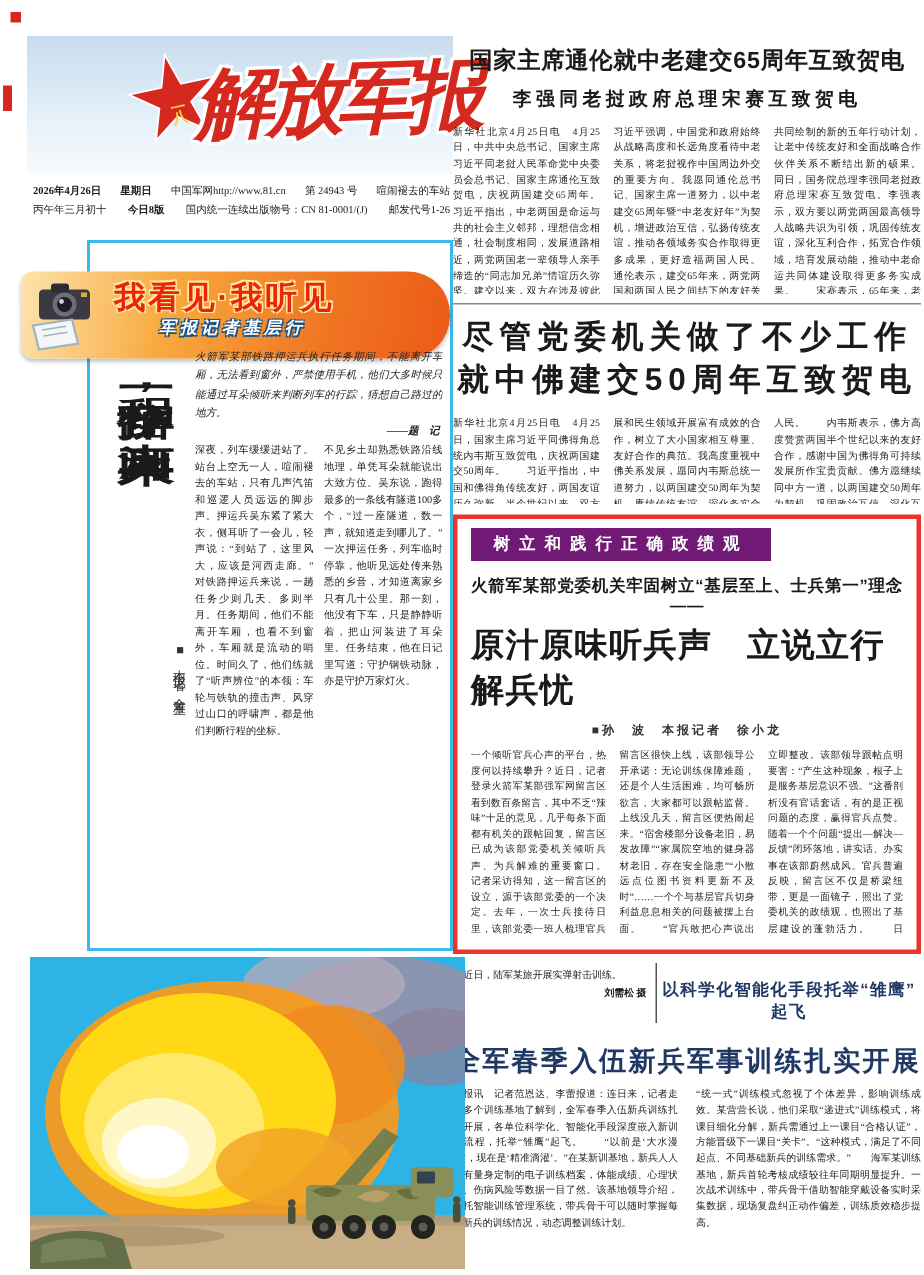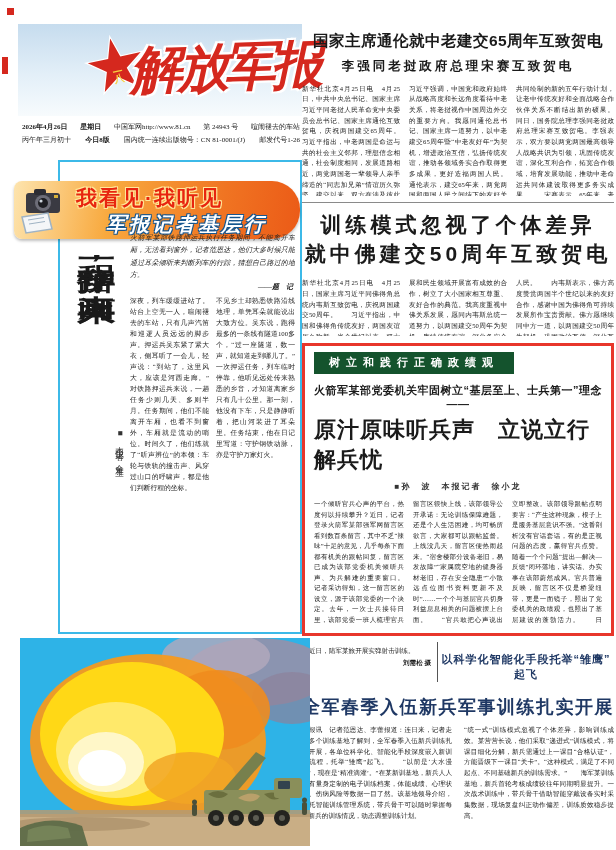--- a/index.html
+++ b/index.html
@@ -35,21 +35,21 @@
   .subheadline{font-size:12.5px;font-weight:bold;letter-spacing:3px;text-align:center;margin-top:3px;}
   .cols{display:flex;gap:9px;margin-top:9px;}
   .col{flex:1;font-size:6.6px;line-height:1.62;text-align:justify;overflow:hidden;color:#222;}
   #lead-body .col{height:112px;}
   .rule{border:0;border-top:1.5px solid #8a8a8a;margin:6px 0 0 0;}
   .headline-xl2{font-size:21px;font-weight:bold;letter-spacing:4px;line-height:1.42;text-align:center;margin-top:7px;}
   #second-body .col{height:58px;}
 
   
   #feature-box{border:3px solid #e8362b;margin-top:7px;padding:6px 9px 8px 9px;}
-  #feature-label{display:inline-block;background:#14532d;color:#ffffff;font-weight:bold;
+  #feature-label{display:inline-block;background:#701a75;color:#ffffff;font-weight:bold;
                  font-size:11px;letter-spacing:6px;padding:3px 15px 4px 15px;}
   #feature-kicker{font-size:11px;font-weight:bold;text-align:center;margin-top:9px;letter-spacing:.5px;}
   #feature-headline{font-size:22px;font-weight:900;text-align:left;letter-spacing:1px;margin-top:5px;}
   #feature-byline{font-size:8px;text-align:center;margin-top:6px;letter-spacing:2px;color:#333;font-weight:bold;}
   #feature-body{margin-top:7px;}
   #feature-body .col{height:126px;font-size:6.5px;}
 
   
   #caption-row{display:flex;margin-top:6px;align-items:stretch;}
   #photo-caption{width:122px;border-left:1px solid #555;border-right:1px solid #555;
@@ -64,21 +64,21 @@
 
   
   #left-box{position:absolute;left:58px;top:160px;width:240px;height:470px;
             border:2px solid #3cb9e8;}
   #left-banner{position:absolute;left:-46px;top:4px;width:286px;height:58px;
                background:linear-gradient(100deg,#fde4ae 0%,#f8a93e 34%,#f07422 72%,#eb5a17 100%);
                border-radius:8px 28px 28px 8px;box-shadow:0 2px 3px rgba(0,0,0,.25);margin-top:15px;}
   #banner-line1{position:absolute;left:62px;top:3px;font-size:21px;font-weight:900;color:#e8250f;
                 letter-spacing:2px;font-family:"Liberation Sans","DejaVu Sans",sans-serif;
                 text-shadow:1px 1px 0 #ffe89a,-1px -1px 0 #ffe89a,1px -1px 0 #ffe89a,-1px 1px 0 #ffe89a;}
-  #banner-line2{position:absolute;left:92px;top:30px;font-size:20px;font-weight:bold;font-style:italic;
+  #banner-line2{position:absolute;left:92px;top:30px;font-size:11px;font-weight:bold;font-style:italic;
                 color:#ffffff;letter-spacing:3px;font-family:"Liberation Sans","DejaVu Sans",sans-serif;
                 text-shadow:1px 1px 0 #16568f,-1px -1px 0 #16568f,1px -1px 0 #16568f,-1px 1px 0 #16568f;}
   #camera-icon{position:absolute;left:4px;top:2px;}
   #left-main{position:absolute;left:4px;top:70px;right:5px;bottom:4px;display:flex;}
   #v-title-col{position:relative;width:62px;flex:none;overflow:hidden;}
   #v-title{writing-mode:vertical-rl;font-size:38px;font-weight:900;line-height:1.25;letter-spacing:2px;
            transform:scaleY(.62);transform-origin:top left;margin-top:14px;margin-left:8px;
            font-family:"Liberation Sans","DejaVu Sans",sans-serif;}
   #v-byline{position:absolute;right:0px;top:196px;writing-mode:vertical-rl;font-size:8.5px;color:#333;letter-spacing:2px;}
   #left-right{flex:1;display:flex;flex-direction:column;overflow:hidden;padding-left:4px;}
@@ -131,21 +131,21 @@
     <div class="subheadline sans">李强同老挝政府总理宋赛互致贺电</div>
     <div class="cols" id="lead-body">
       <div class="col">新华社北京4月25日电　4月25日，中共中央总书记、国家主席习近平同老挝人民革命党中央委员会总书记、国家主席通伦互致贺电，庆祝两国建交65周年。　　习近平指出，中老两国是命运与共的社会主义邻邦，理想信念相通，社会制度相同，发展道路相近，两党两国老一辈领导人亲手缔造的“同志加兄弟”情谊历久弥坚。建交以来，双方在涉及彼此核心利益和重大关切问题上坚定相互支持，为地区和世界注入宝贵的稳定性和确定性。</div>
       <div class="col">习近平强调，中国党和政府始终从战略高度和长远角度看待中老关系，将老挝视作中国周边外交的重要方向。我愿同通伦总书记、国家主席一道努力，以中老建交65周年暨“中老友好年”为契机，增进政治互信，弘扬传统友谊，推动各领域务实合作取得更多成果，更好造福两国人民。　　通伦表示，建交65年来，两党两国和两国人民之间结下的友好关系不断迈上更高水平，老中命运共同体建设成果丰硕。感谢中国党、政府和人民长期给予的真诚支持和援助。老方始终恪守一个中国原则，支持中方维护自身核心利益，愿同中方携手落实好两党两国最高领导人</div>
       <div class="col">共同绘制的新的五年行动计划，让老中传统友好和全面战略合作伙伴关系不断结出新的硕果。　　同日，国务院总理李强同老挝政府总理宋赛互致贺电。李强表示，双方要以两党两国最高领导人战略共识为引领，巩固传统友谊，深化互利合作，拓宽合作领域，培育发展动能，推动中老命运共同体建设取得更多务实成果。　　宋赛表示，65年来，老中传统友谊和全面战略合作伙伴关系深入发展。老方愿同中方一道落实好两党两国最高领导人达成的战略共识，办好老中建交65周年暨“老中友好年”各项庆祝活动，为两国人民带来更多实实在在的利益。</div>
     </div>
 
     <hr class="rule">
 
     <div class="headline-xl2 sans">
-      <div>训练模式忽视了个体差异</div>
+      <div>尽管党委机关做了不少工作</div>
       <div>就中佛建交50周年互致贺电</div>
     </div>
     <div class="cols" id="second-body">
       <div class="col">新华社北京4月25日电　4月25日，国家主席习近平同佛得角总统内韦斯互致贺电，庆祝两国建交50周年。　　习近平指出，中国和佛得角传统友好，两国友谊历久弥新。半个世纪以来，双方在涉及彼此核心利益和重大关切问题上相互理解和支持，在发</div>
       <div class="col">展和民生领域开展富有成效的合作，树立了大小国家相互尊重、友好合作的典范。我高度重视中佛关系发展，愿同内韦斯总统一道努力，以两国建交50周年为契机，赓续传统友谊，深化务实合作，加强多边协作，不断丰富中佛战略伙伴关系内涵，更好造福两国</div>
       <div class="col">人民。　　内韦斯表示，佛方高度赞赏两国半个世纪以来的友好合作，感谢中国为佛得角可持续发展所作宝贵贡献。佛方愿继续同中方一道，以两国建交50周年为契机，巩固政治互信，深化互惠互利合作，不断造福两国人民。</div>
     </div>
 
     <div id="feature-box">
       <span id="feature-label" class="sans">树立和践行正确政绩观</span>
@@ -190,21 +190,21 @@
       <div id="banner-line1">我看见·我听见</div>
       <div id="banner-line2">军报记者基层行</div>
     </div>
 
     <div id="left-main">
       <div id="v-title-col">
         <div id="v-title">一程守护路，山河入耳来</div>
         <div id="v-byline">■本报记者　金雅玉</div>
       </div>
       <div id="left-right">
-        <div id="left-intro">火箭军某部铁路押运兵执行任务期间，不能离开车厢，无法看到窗外，记者范恩达，他们大多时候只能通过耳朵倾听来判断列车的行踪，猜想自己路过的地方。</div>
+        <div id="left-intro">火箭军某部铁路押运兵执行任务期间，不能离开车厢，无法看到窗外，严禁使用手机，他们大多时候只能通过耳朵倾听来判断列车的行踪，猜想自己路过的地方。</div>
         <div id="left-intro-sig">——题　记</div>
         <div id="left-body">
           <div class="col">深夜，列车缓缓进站了。站台上空无一人，喧闹褪去的车站，只有几声汽笛和巡逻人员远远的脚步声。押运兵吴东紧了紧大衣，侧耳听了一会儿，轻声说：“到站了，这里风大，应该是河西走廊。”　　对铁路押运兵来说，一趟任务少则几天、多则半月。任务期间，他们不能离开车厢，也看不到窗外，车厢就是流动的哨位。时间久了，他们练就了“听声辨位”的本领：车轮与铁轨的撞击声、风穿过山口的呼啸声，都是他们判断行程的坐标。</div>
           <div class="col">不见乡土却熟悉铁路沿线地理，单凭耳朵就能说出大致方位。吴东说，跑得最多的一条线有隧道100多个，“过一座隧道，数一声，就知道走到哪儿了。”　　一次押运任务，列车临时停靠，他听见远处传来熟悉的乡音，才知道离家乡只有几十公里。那一刻，他没有下车，只是静静听着，把山河装进了耳朵里。任务结束，他在日记里写道：守护钢铁动脉，亦是守护万家灯火。</div>
         </div>
       </div>
     </div>
   </div>
 
   <div id="photo">

